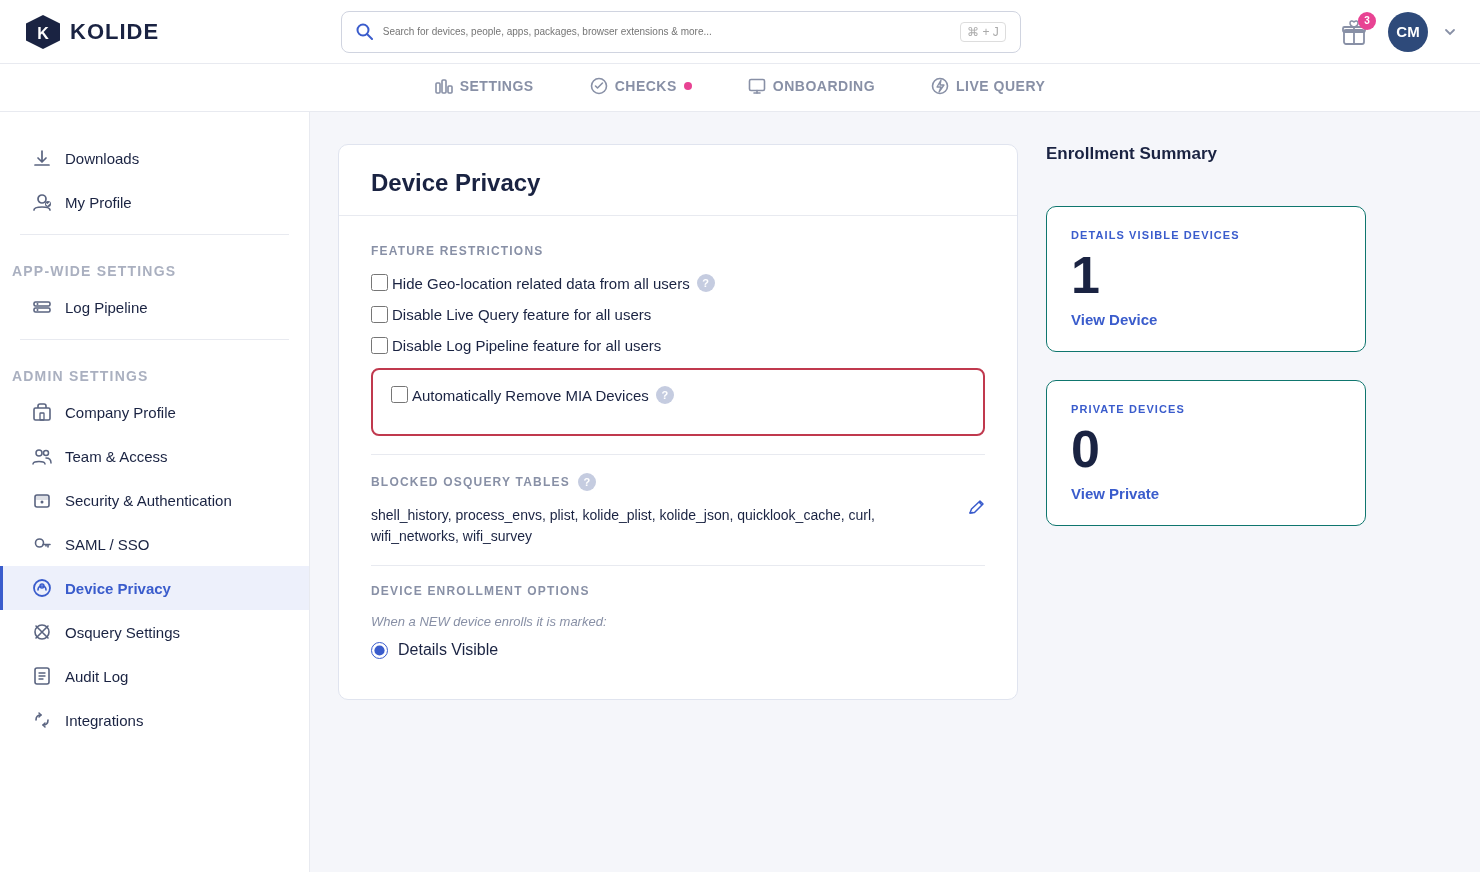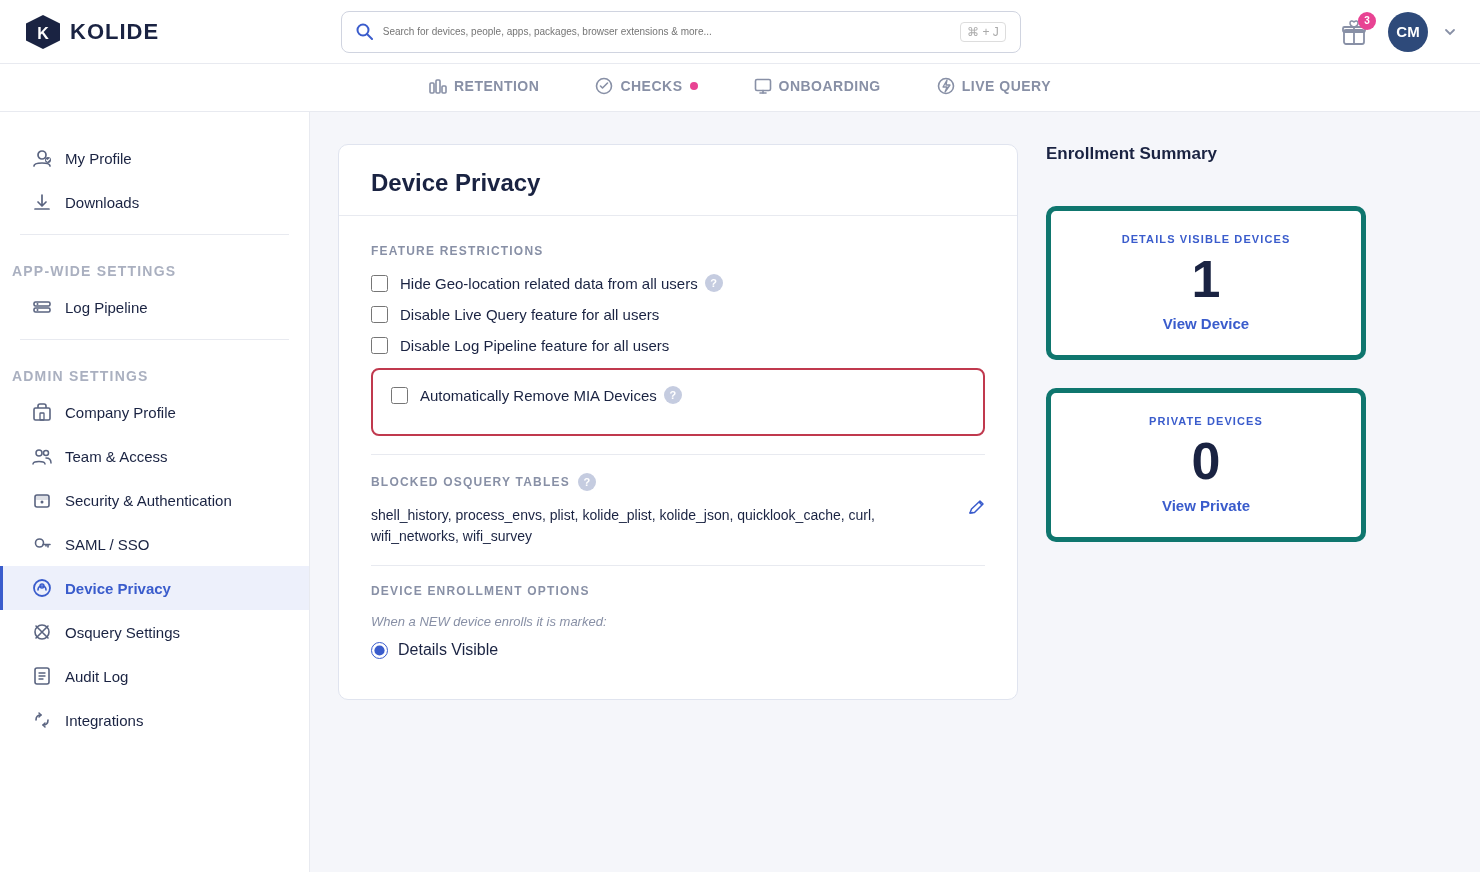--- a/index.html
+++ b/index.html
@@ -223,22 +223,22 @@
     .section-label {
       font-size: 12px;
       font-weight: 700;
       letter-spacing: 1.2px;
       color: #8890a6;
       text-transform: uppercase;
       margin-bottom: 16px;
     }
     .checkbox-row {
       display: flex;
-      align-items: flex-end;
-      gap: 12px;
+      align-items: flex-start;
+      gap: 4px;
       margin-bottom: 14px;
     }
     .checkbox-row input[type="checkbox"] {
       width: 17px;
       height: 17px;
       border: 1.5px solid #b0b8cc;
       border-radius: 3px;
       accent-color: #3a5ccc;
       cursor: pointer;
       flex-shrink: 0;
@@ -331,24 +331,24 @@
       gap: 28px;
     }
     .enrollment-summary-title {
       font-size: 17px;
       font-weight: 700;
       color: #1a2342;
       margin-bottom: 14px;
     }
     .summary-card {
       background: #fff;
-      border: 5px solid #0f766e;
+      border: 1px solid #0f766e;
       border-radius: 10px;
       padding: 22px 24px;
-      text-align: center;
+      text-align: left;
     }
     .summary-card-label {
       font-size: 11px;
       font-weight: 700;
       letter-spacing: 1.1px;
       color: #3a5ccc;
       text-transform: uppercase;
       margin-bottom: 8px;
     }
     .summary-card-number {
@@ -408,21 +408,21 @@
 </nav>
 
 <div class="nav-tabs">
 
   <a class="nav-tab" href="#">
     <svg width="18" height="18" viewBox="0 0 18 18" fill="none">
       <rect x="1" y="6" width="4" height="10" rx="1" stroke="#8890a6" stroke-width="1.6"></rect>
       <rect x="7" y="3" width="4" height="13" rx="1" stroke="#8890a6" stroke-width="1.6"></rect>
       <rect x="13" y="9" width="4" height="7" rx="1" stroke="#8890a6" stroke-width="1.6"></rect>
     </svg>
-    <span>RETENTION</span>
+    <span>SETTINGS</span>
   </a>
 
   <a class="nav-tab" href="#">
     <svg width="18" height="18" viewBox="0 0 18 18" fill="none">
       <circle cx="9" cy="9" r="7.5" stroke="#8890a6" stroke-width="1.6"></circle>
       <path d="M5.5 9 L7.5 11 L12.5 6" stroke="#8890a6" stroke-width="1.6" stroke-linecap="round" stroke-linejoin="round"></path>
     </svg>
     <span>CHECKS</span>
     <span class="tab-dot"></span>
   </a>
@@ -445,37 +445,37 @@
   </a>
 </div>
 
 <div class="layout">
 
   <aside class="sidebar">
 
     <div class="sidebar-item">
       <span class="sidebar-icon">
         <svg width="20" height="20" viewBox="0 0 20 20" fill="none">
+          <path d="M10 3 V13 M6 10 L10 14 L14 10" stroke="#5a6480" stroke-width="1.7" stroke-linecap="round" stroke-linejoin="round"></path>
+          <path d="M3 17 H17" stroke="#5a6480" stroke-width="1.7" stroke-linecap="round"></path>
+        </svg>
+      </span>
+      <span>Downloads</span>
+    </div>
+
+    <div class="sidebar-item">
+      <span class="sidebar-icon">
+        <svg width="20" height="20" viewBox="0 0 20 20" fill="none">
           <circle cx="10" cy="7" r="4" stroke="#5a6480" stroke-width="1.7"></circle>
           <path d="M2 18 C2 14 18 14 18 18" stroke="#5a6480" stroke-width="1.7" stroke-linecap="round"></path>
           <circle cx="16" cy="12" r="3" fill="#5a6480"></circle>
           <path d="M14.5 12 L15.5 13 L17.5 11" stroke="#fff" stroke-width="1.2" stroke-linecap="round" stroke-linejoin="round"></path>
         </svg>
       </span>
       <span>My Profile</span>
-    </div>
-
-    <div class="sidebar-item">
-      <span class="sidebar-icon">
-        <svg width="20" height="20" viewBox="0 0 20 20" fill="none">
-          <path d="M10 3 V13 M6 10 L10 14 L14 10" stroke="#5a6480" stroke-width="1.7" stroke-linecap="round" stroke-linejoin="round"></path>
-          <path d="M3 17 H17" stroke="#5a6480" stroke-width="1.7" stroke-linecap="round"></path>
-        </svg>
-      </span>
-      <span>Downloads</span>
     </div>
 
     <hr class="sidebar-divider">
 
     <div class="sidebar-section-label">APP-WIDE SETTINGS</div>
 
     <div class="sidebar-item">
       <span class="sidebar-icon">
         <svg width="20" height="20" viewBox="0 0 20 20" fill="none">
           <rect x="2" y="5" width="16" height="4" rx="1.5" stroke="#5a6480" stroke-width="1.6"></rect>

